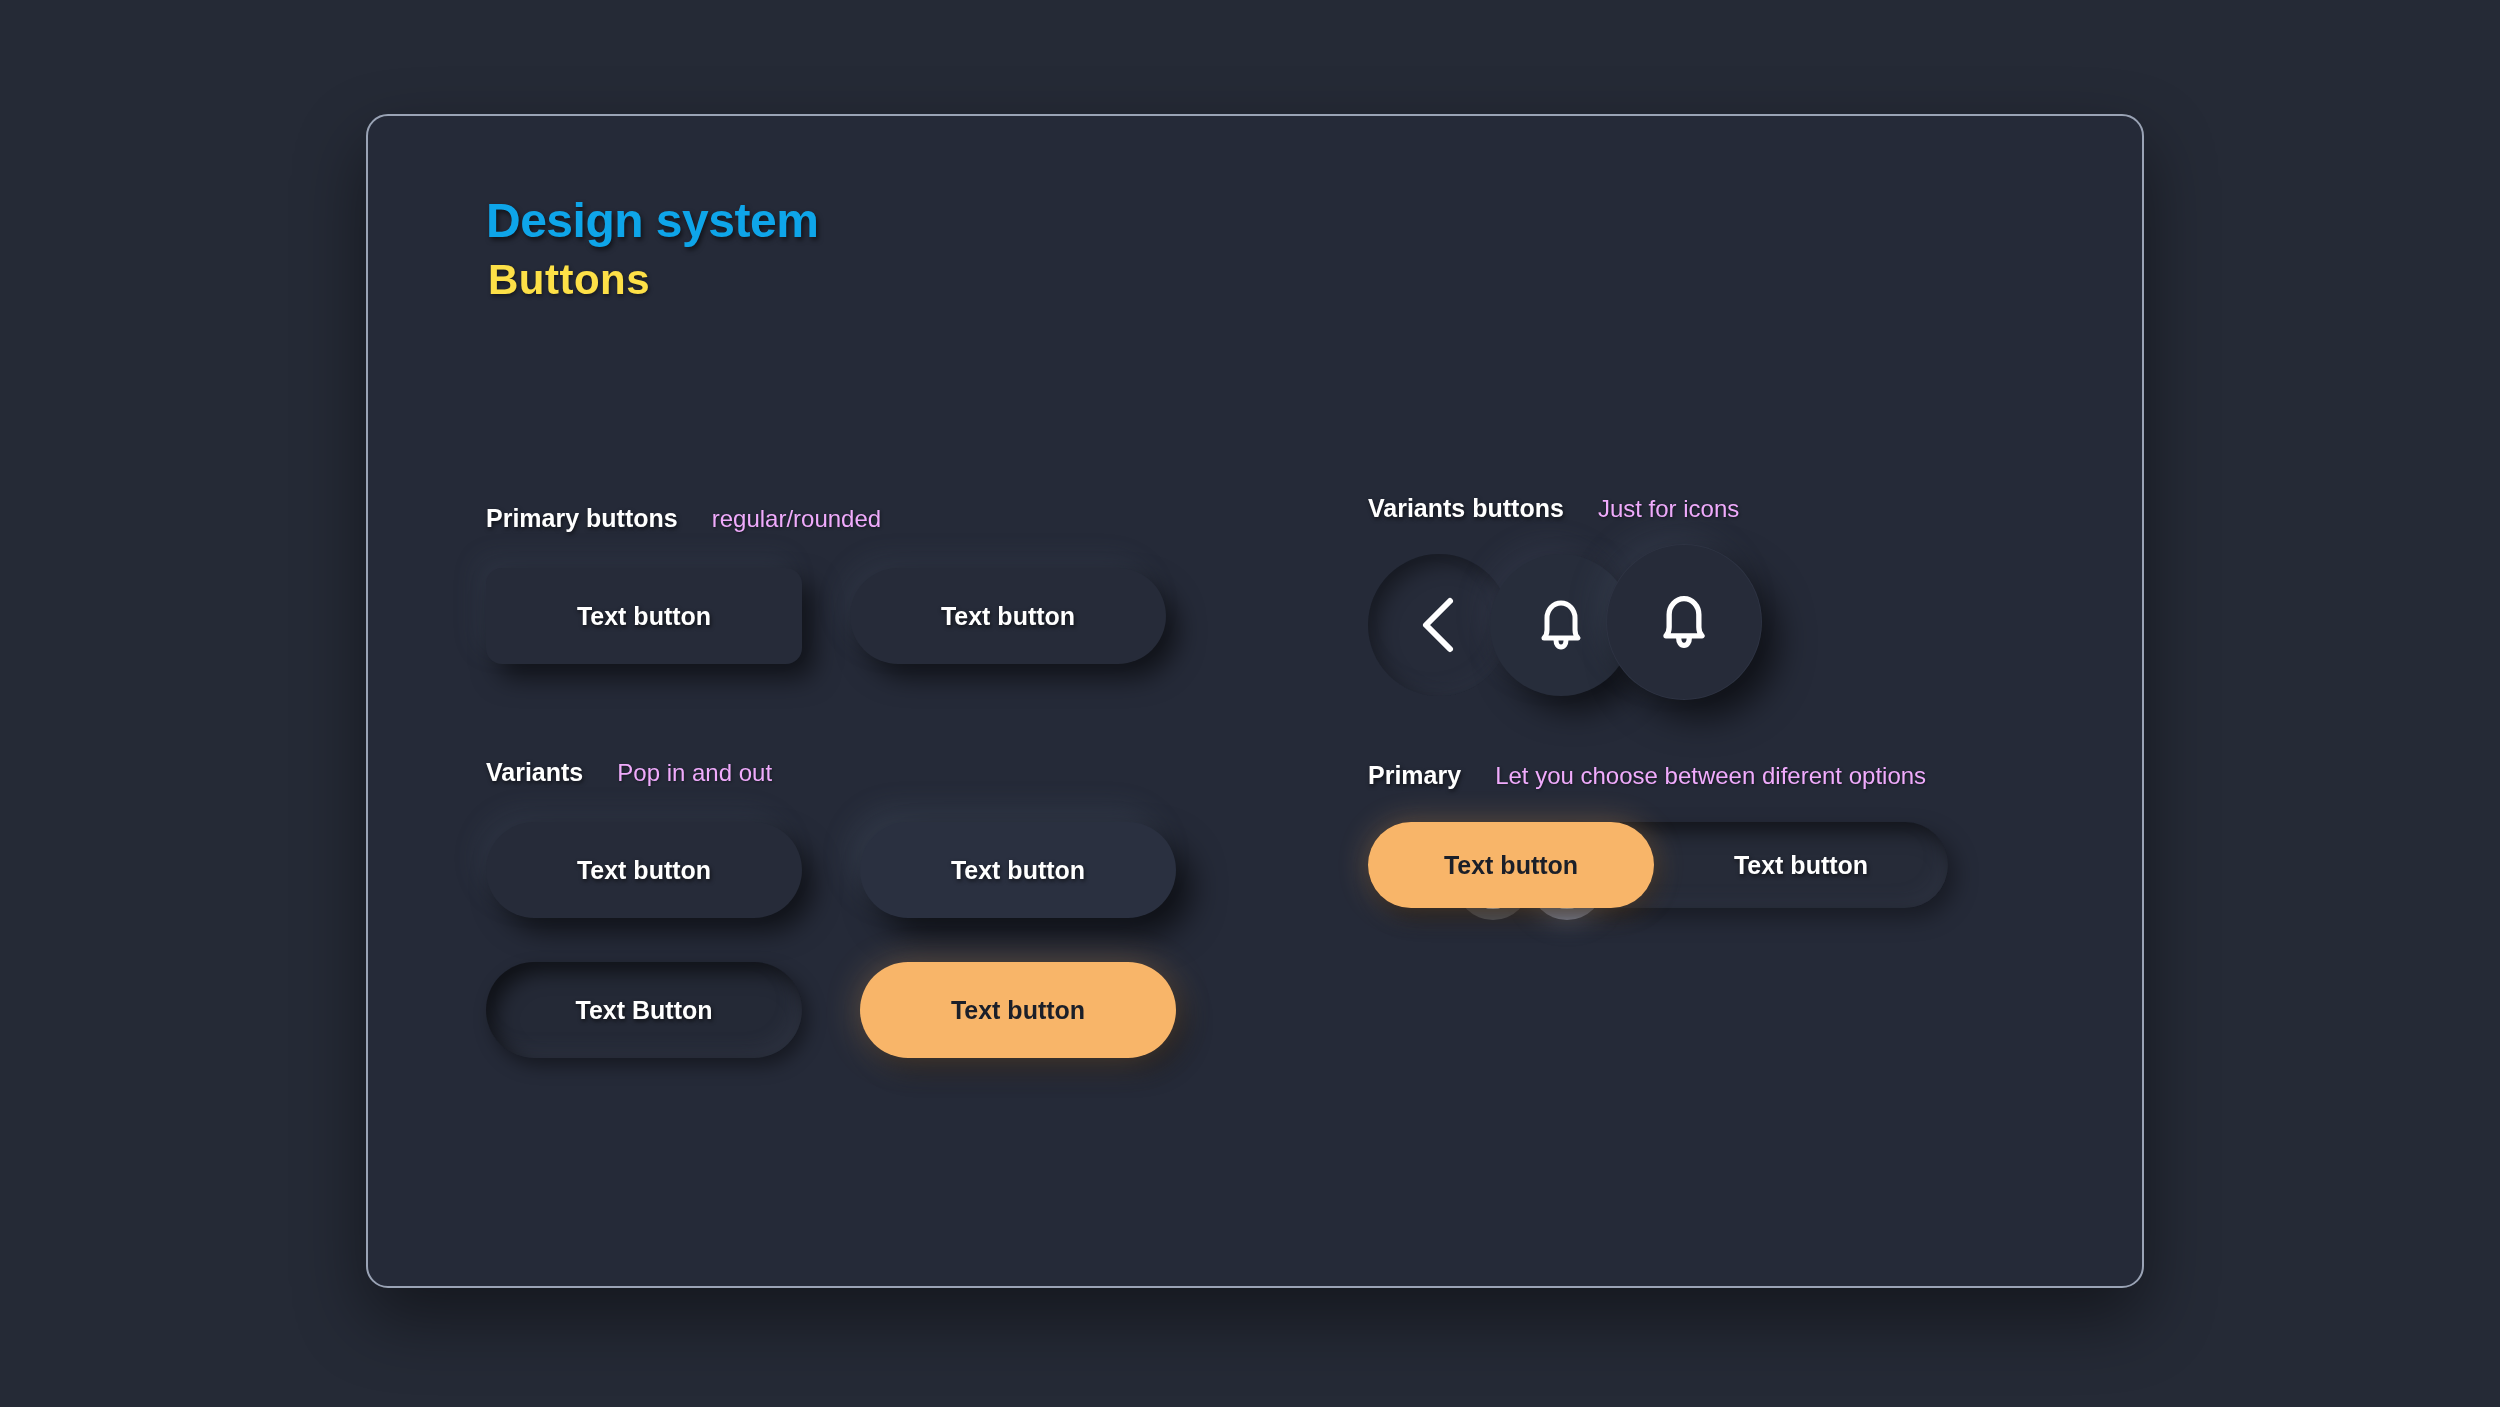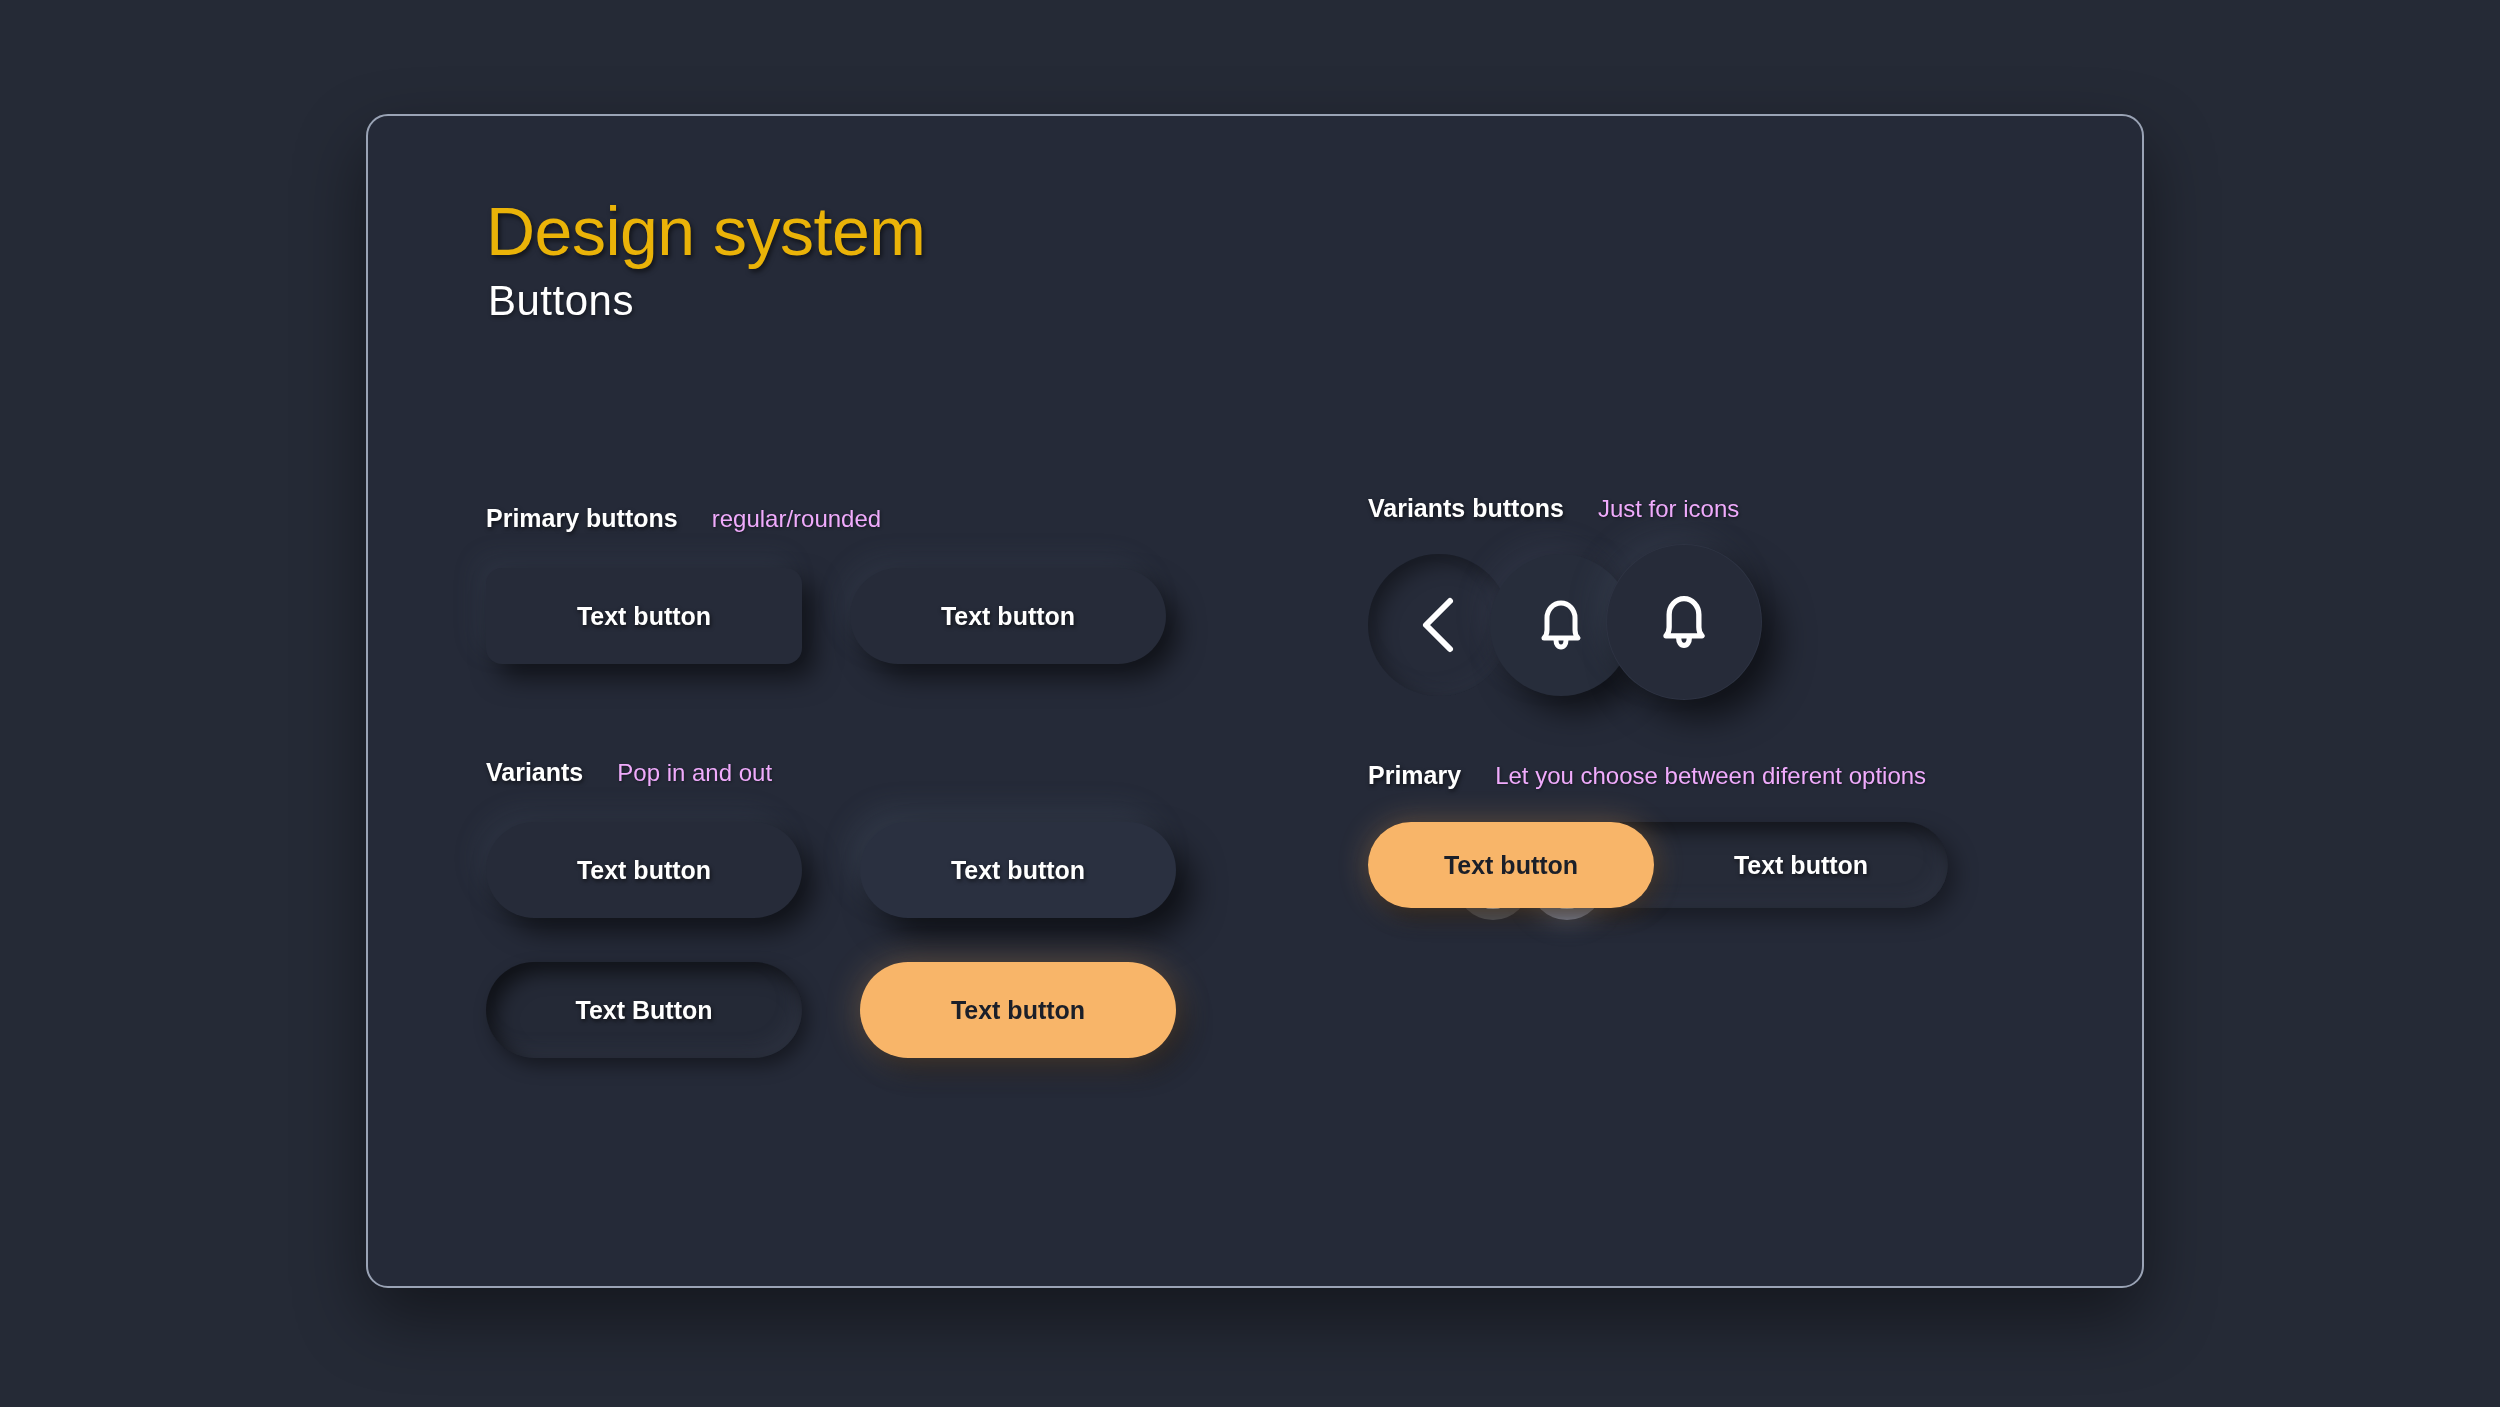--- a/index.html
+++ b/index.html
@@ -30,32 +30,32 @@
     box-shadow: 0 30px 70px rgba(0,0,0,0.45);
   }
 
   
   #header {
     position: absolute;
     left: 118px;
     top: 80px;
   }
   #title {
-    font-size: 68px;
-    font-weight: 400;
-    color: #eab308;
+    font-size: 48px;
+    font-weight: 700;
+    color: #0ea5e9;
     letter-spacing: -0.5px;
     line-height: 1.05;
     margin: 0;
     text-shadow: 2px 3px 5px rgba(0,0,0,0.55);
   }
   #subtitle {
     font-size: 42px;
-    font-weight: 400;
-    color: #ffffff;
+    font-weight: 700;
+    color: #fde047;
     letter-spacing: 0.5px;
     margin: 10px 0 0 2px;
     text-shadow: 1px 2px 4px rgba(0,0,0,0.45);
   }
 
   
   .section-head {
     position: absolute;
     display: flex;
     align-items: baseline;

